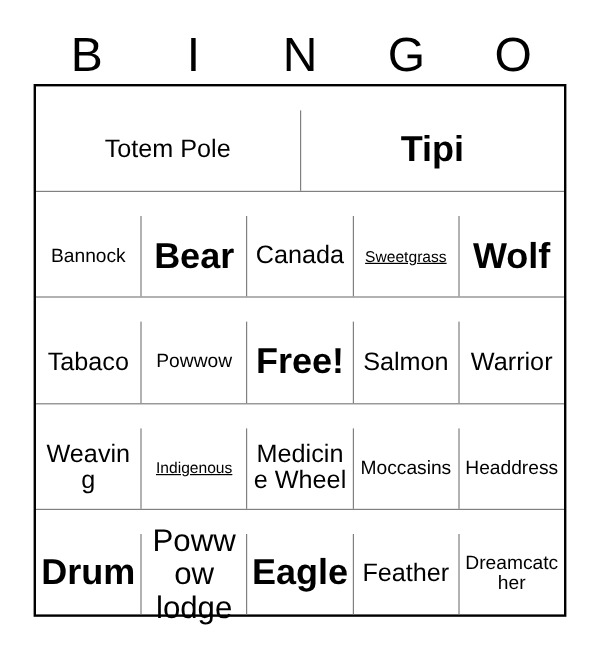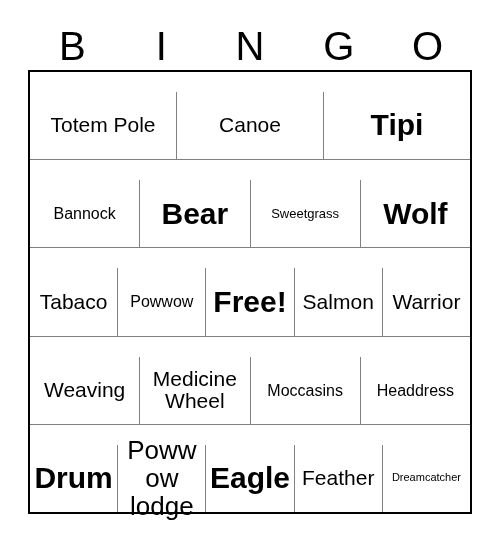--- a/index.html
+++ b/index.html
@@ -83,61 +83,62 @@
   }
   .cell:last-child {
     border-right: none;
   }
 
   
   .fs-xl   { font-size: 30px; font-weight: bold; }
   .fs-lg   { font-size: 26px; }
   .fs-md   { font-size: 21px; }
   .fs-sm   { font-size: 16px; }
-  .fs-xs   { font-size: 13px; }
-  .fs-xxs  { font-size: 11px; }
+  .fs-xs   { font-size: 13px; text-decoration: underline; }
+  .fs-xxs  { font-size: 16px; }
 </style>
 </head>
 <body>
 
 <div class="card">
 
   <div class="header-row">
     <div class="header-cell">B</div>
     <div class="header-cell">I</div>
     <div class="header-cell">N</div>
     <div class="header-cell">G</div>
     <div class="header-cell">O</div>
   </div>
 
   <div class="grid">
 
     <div class="grid-row">
       <div class="cell fs-md">Totem Pole</div>
-      <div class="cell fs-md">Canoe</div>
       <div class="cell fs-xl">Tipi</div>
     </div>
 
     <div class="grid-row">
       <div class="cell fs-sm">Bannock</div>
       <div class="cell fs-xl">Bear</div>
+      <div class="cell fs-md">Canada</div>
       <div class="cell fs-xs">Sweetgrass</div>
       <div class="cell fs-xl">Wolf</div>
     </div>
 
     <div class="grid-row">
       <div class="cell fs-md">Tabaco</div>
       <div class="cell fs-sm">Powwow</div>
       <div class="cell fs-xl">Free!</div>
       <div class="cell fs-md">Salmon</div>
       <div class="cell fs-md">Warrior</div>
     </div>
 
     <div class="grid-row">
       <div class="cell fs-md">Weaving</div>
+      <div class="cell fs-xs">Indigenous</div>
       <div class="cell fs-md">Medicine Wheel</div>
       <div class="cell fs-sm">Moccasins</div>
       <div class="cell fs-sm">Headdress</div>
     </div>
 
     <div class="grid-row">
       <div class="cell fs-xl">Drum</div>
       <div class="cell fs-lg">Powwow lodge</div>
       <div class="cell fs-xl">Eagle</div>
       <div class="cell fs-md">Feather</div>

